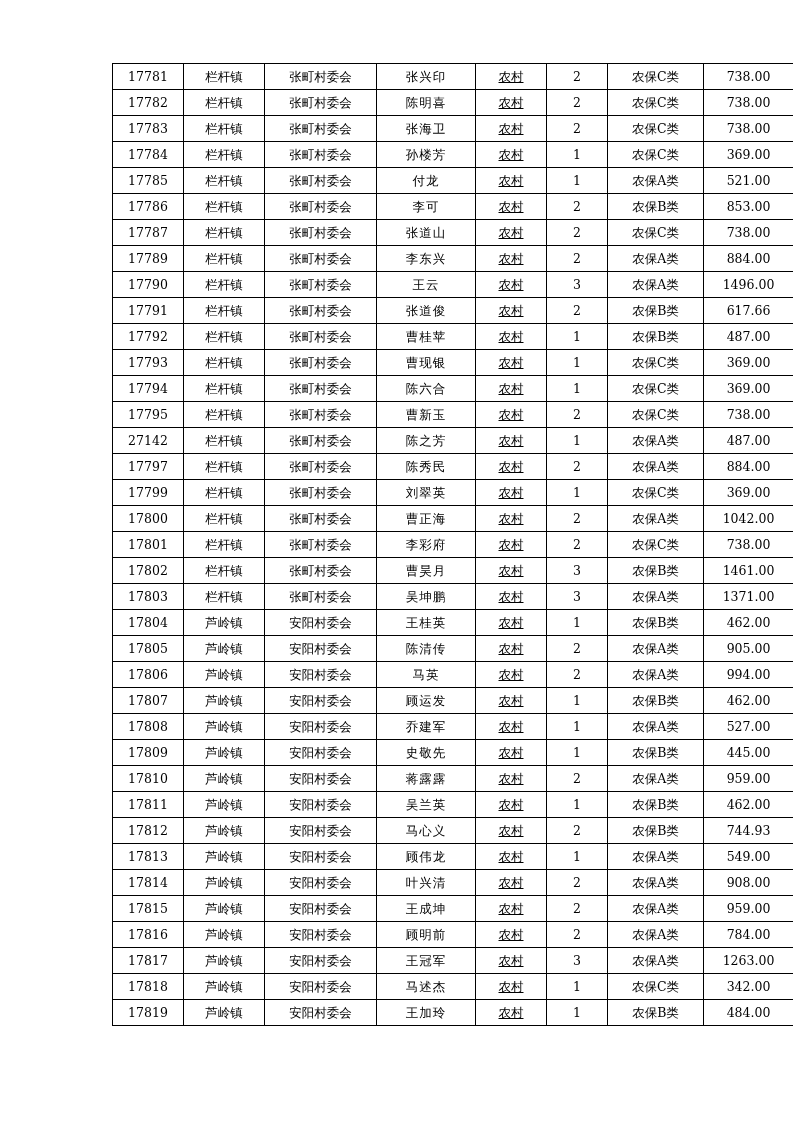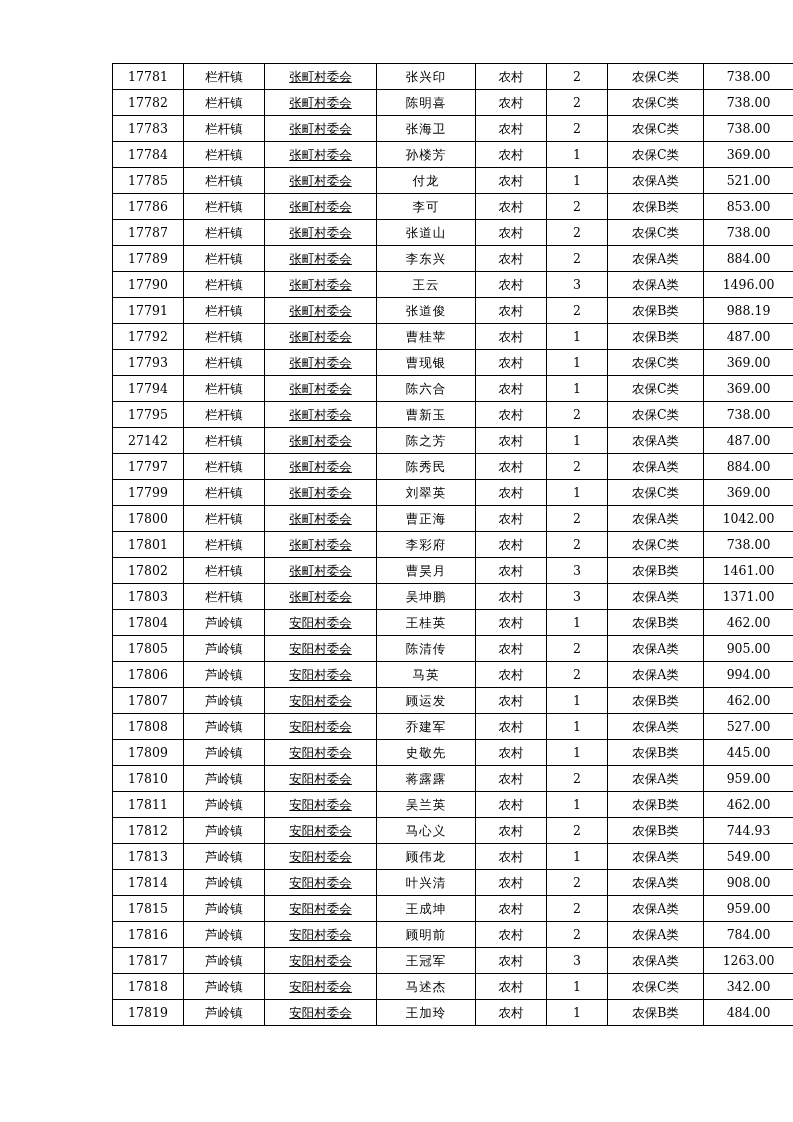--- a/index.html
+++ b/index.html
@@ -33,23 +33,23 @@
     padding: 0 2px;
     text-align: center;
     vertical-align: middle;
     font-size: 12.5px;
     line-height: 1.1;
     white-space: nowrap;
     overflow: hidden;
   }
   td.c-id      { width: 66px; font-family: "DejaVu Serif", "Liberation Serif", serif; }
   td.c-town    { width: 76px; }
-  td.c-village { width: 107px; text-decoration: underline; }
+  td.c-village { width: 107px; }
   td.c-name    { width: 94px; letter-spacing: 1px; }
-  td.c-type    { width: 66px; }
+  td.c-type    { width: 66px; text-decoration: underline; }
   td.c-months  { width: 56px; }
   td.c-cat     { width: 91px; }
   td.c-amount  { width: 85px; font-family: "DejaVu Serif", "Liberation Serif", serif; }
 </style>
 </head>
 <body>
 
 <div class="page">
   <table class="roster">
     <tbody>
@@ -144,21 +144,21 @@
           <td class="c-amount">1496.00</td>
         </tr>
         <tr>
           <td class="c-id">17791</td>
           <td class="c-town">栏杆镇</td>
           <td class="c-village">张町村委会</td>
           <td class="c-name">张道俊</td>
           <td class="c-type">农村</td>
           <td class="c-months">2</td>
           <td class="c-cat">农保B类</td>
-          <td class="c-amount">988.19</td>
+          <td class="c-amount">617.66</td>
         </tr>
         <tr>
           <td class="c-id">17792</td>
           <td class="c-town">栏杆镇</td>
           <td class="c-village">张町村委会</td>
           <td class="c-name">曹桂苹</td>
           <td class="c-type">农村</td>
           <td class="c-months">1</td>
           <td class="c-cat">农保B类</td>
           <td class="c-amount">487.00</td>

